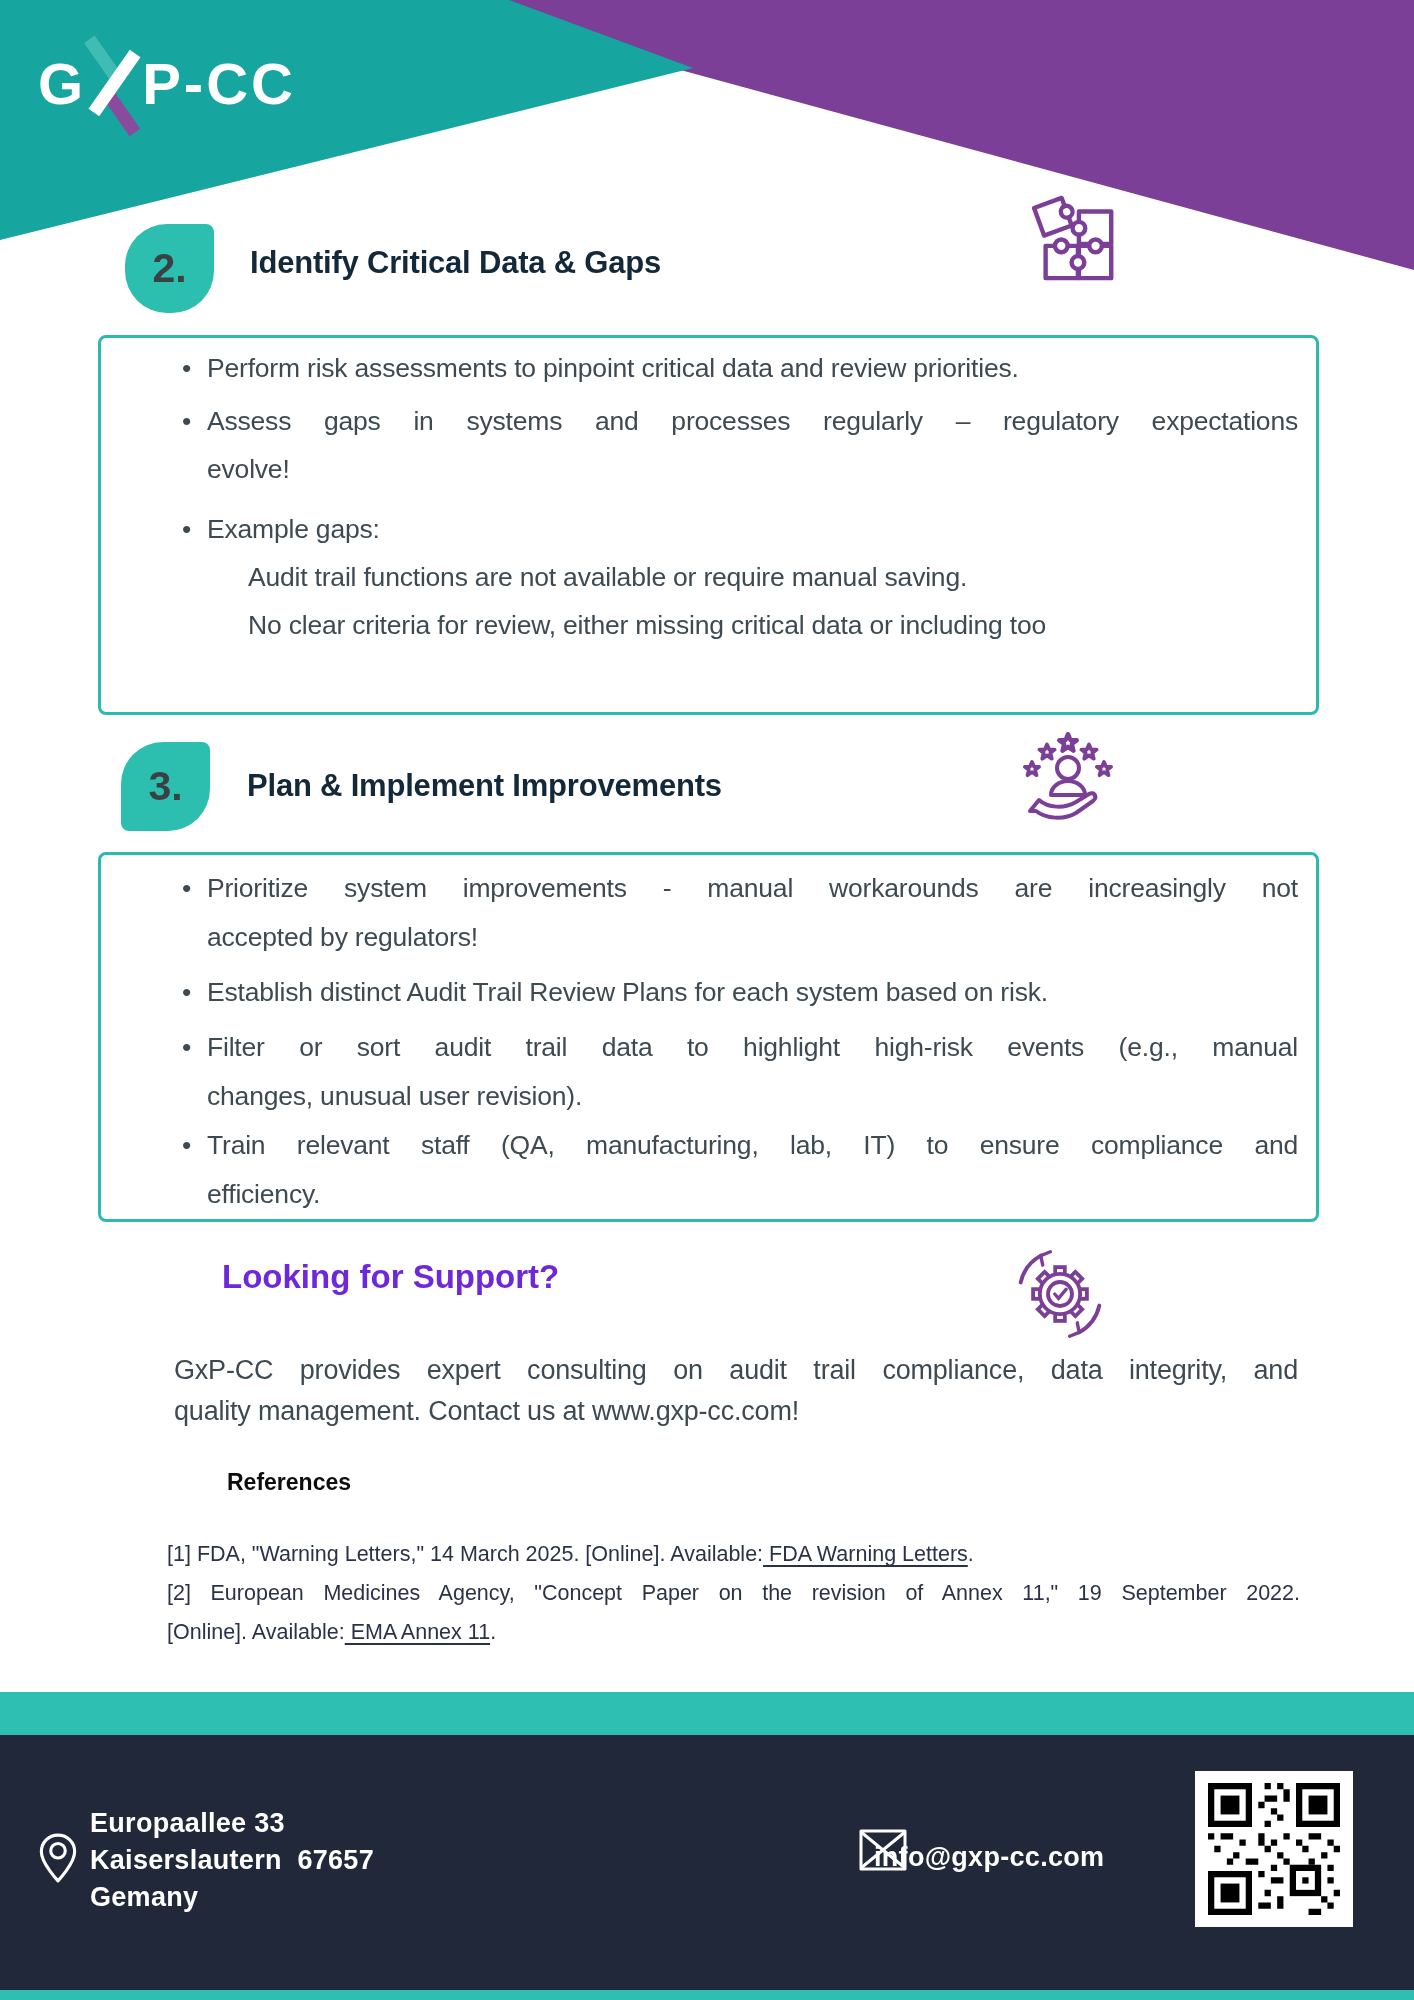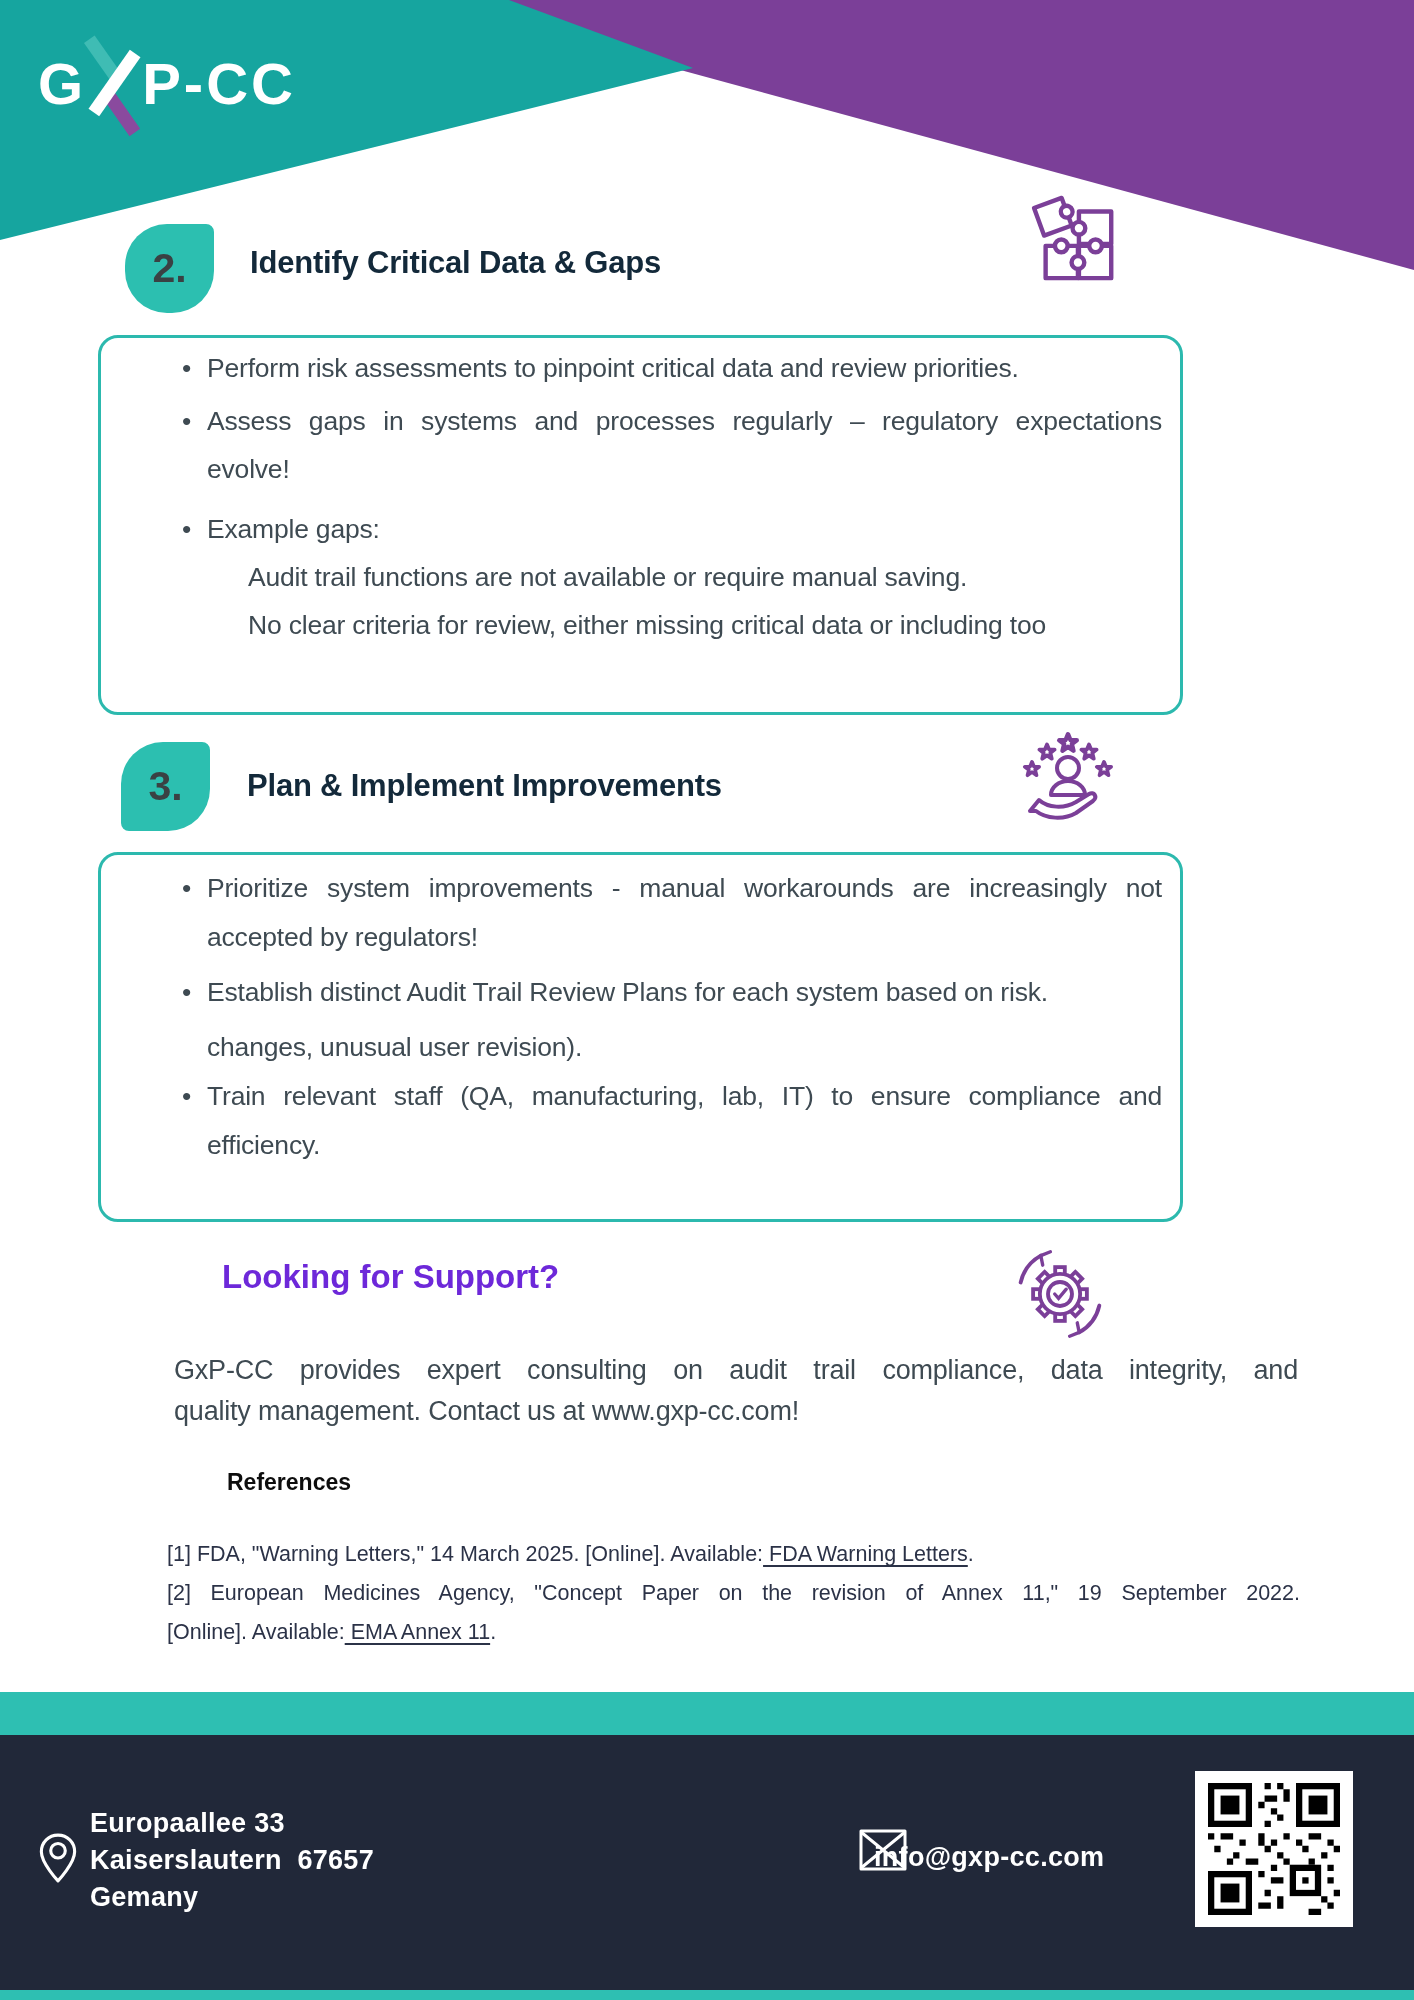--- a/index.html
+++ b/index.html
@@ -20,22 +20,22 @@
   
   .badge{position:absolute;width:89px;height:89px;background:#2CBFB0;display:flex;
          align-items:center;justify-content:center;font-weight:bold;font-size:41px;color:#3A4143;}
   .badge-2{left:125px;top:224px;border-radius:42px 8px 42px 42px;}
   .badge-3{left:121px;top:742px;border-radius:42px 8px 42px 8px;}
   .sec-title{position:absolute;font-weight:bold;font-size:31px;color:#13293A;letter-spacing:-0.2px;}
   .title-2{left:250px;top:245px;}
   .title-3{left:247px;top:768px;}
   .h-support{position:absolute;left:222px;top:1258px;font-weight:bold;font-size:33px;color:#6d28d9;}
   
-  .box{position:absolute;left:98px;width:1085px;background:#fff;border:3px solid #2CB9AE;
-       border-radius:20px;box-sizing:border-box;}
+  .box{position:absolute;left:98px;width:1221px;background:#fff;border:3px solid #2CB9AE;
+       border-radius:8px;box-sizing:border-box;}
   .box1{top:335px;height:380px;padding:6px 18px 0 0;}
   .box2{top:852px;height:370px;padding:9px 18px 0 0;}
   .box .line{position:relative;font-size:26.5px;line-height:48px;color:#3E4A52;letter-spacing:-0.2px;}
   .box2 .line{line-height:49px;}
   .line.b{padding-left:106px;}
   .line.b::before{content:"•";position:absolute;left:81px;color:#3E4A52;}
   .line.cont{padding-left:106px;}
   .line.sub{padding-left:147px;}
   .line.just{text-align:justify;text-align-last:justify;padding-right:0;}
   .mb5{margin-bottom:5px;} .mb12{margin-bottom:12px;} .mb6{margin-bottom:6px;}
@@ -130,20 +130,21 @@
       <circle cx="50" cy="37" r="11"></circle>
       <path d="M33,64 a17,14 0 0 1 34,0 Z"></path>
       <path d="M12,80 l9,-11 c9,8 25,9 37,2 l13,-8 c5,-3 9,3 4,7 l-17,12 c-12,7 -30,6 -40,-2 Z" fill="#fff"></path>
     </svg>
   </div>
 
   <div class="box box2">
     <div class="line b just">Prioritize system improvements - manual workarounds are increasingly not</div>
     <div class="line cont mb6">accepted by regulators!</div>
     <div class="line b mb6">Establish distinct Audit Trail Review Plans for each system based on risk.</div>
+    <div class="line b just">Filter or sort audit trail data to highlight high-risk events (e.g., manual</div>
     <div class="line cont">changes, unusual user revision).</div>
     <div class="line b just">Train relevant staff (QA, manufacturing, lab, IT) to ensure compliance and</div>
     <div class="line cont">efficiency.</div>
   </div>
 
   <div class="h-support">Looking for Support?</div>
 
   <div class="icon icon-gear">
     <svg width="96" height="100" viewBox="0 0 100 104" fill="none" stroke="#7B3F98" stroke-width="4" stroke-linecap="round">
       <path d="M30,12 A43,43 0 0 0 9,40"></path>

